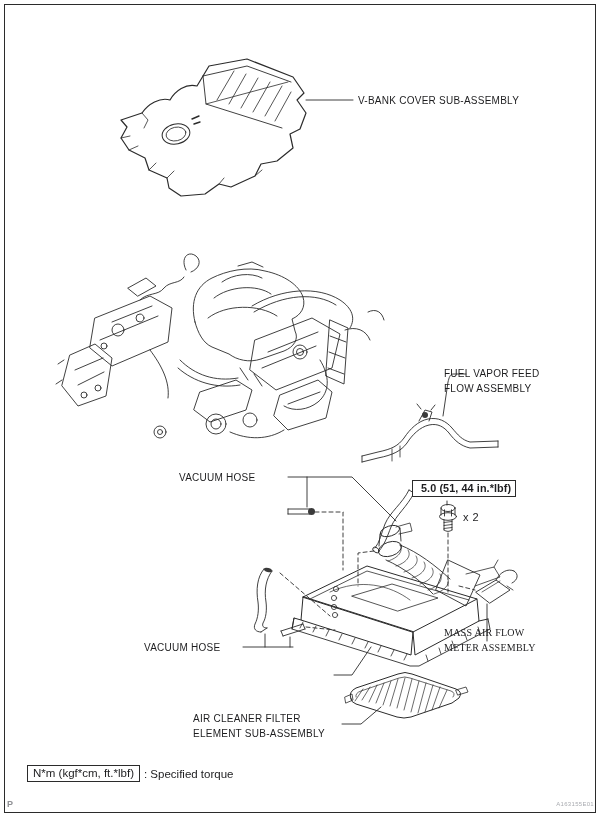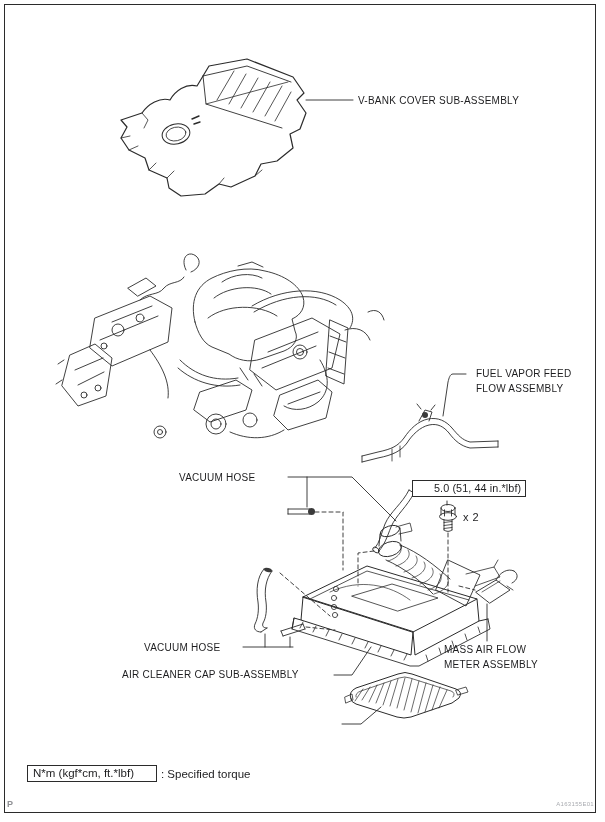--- a/index.html
+++ b/index.html
@@ -12,27 +12,27 @@
     border:1px solid #2b2b2b;box-sizing:border-box;
   }
   svg{position:absolute;left:0;top:0;}
   .lbl{
     position:absolute;font-size:10px;line-height:15px;letter-spacing:0.25px;
     color:#1d1d1f;white-space:nowrap;
   }
   .lbl span{display:block;}
   .torque-box{
     position:absolute;left:412px;top:480px;border:1.3px solid #2b2b2b;
-    padding:1px 4px 2px 21px;font-size:10.8px;font-weight:normal;letter-spacing:0.1px;
+    padding:1px 4px 2px 8px;font-size:10.8px;font-weight:bold;letter-spacing:0.1px;
     background:#fff;white-space:nowrap;
   }
   .x2{position:absolute;left:463px;top:511px;font-size:11px;letter-spacing:0.5px;}
   .legend{position:absolute;left:27px;top:765px;display:flex;align-items:center;font-size:11.5px;}
   .legend .unit-box{
-    border:1.2px solid #2b2b2b;padding:1px 22px 2px 5px;margin-right:4px;white-space:nowrap;
+    border:1.2px solid #2b2b2b;padding:1px 5px 2px 5px;margin-right:4px;white-space:nowrap;
   }
   .page-letter{position:absolute;left:7px;top:799px;font-size:9px;color:#8f9094;font-weight:bold;}
   .doc-code{position:absolute;right:11px;top:801px;font-size:6px;color:#a9abb0;letter-spacing:0.3px;}
 </style>
 </head>
 <body>
 
 <div class="page">
 
   <div class="frame"></div>
@@ -211,40 +211,43 @@
       <path d="M374,551 L358,553 L358,586"></path>
       <path d="M448,533 L448,592"></path>
       <path d="M459,586 L475,590"></path>
       <path d="M280,573 L330,616"></path>
       <path d="M306,627 L335,630"></path>
     </g>
   </svg>
 
   <div class="lbl" style="left:358px;top:93px;">V-BANK COVER SUB-ASSEMBLY</div>
 
-  <div class="lbl" style="left:476px;top:366px;">
+  <div class="lbl" style="left:444px;top:366px;">
     <span>FUEL VAPOR FEED</span>
     <span>FLOW ASSEMBLY</span>
   </div>
 
   <div class="lbl" style="left:179px;top:470px;">VACUUM HOSE</div>
 
   <div class="torque-box">5.0 (51, 44 in.*lbf)</div>
 
   <div class="x2">x 2</div>
 
   <div class="lbl" style="left:144px;top:640px;">VACUUM HOSE</div>
 
-  <div class="lbl" style="left:122px;top:667px;">AIR CLEANER CAP SUB-ASSEMBLY</div>
-
-  <div class="lbl" style="left:444px;top:642px;">
+
+  <div class="lbl" style="left:444px;top:625px;font-family:Liberation Serif, serif;">
     <span>MASS AIR FLOW</span>
     <span>METER ASSEMBLY</span>
   </div>
 
+  <div class="lbl" style="left:193px;top:711px;">
+    <span>AIR CLEANER FILTER</span>
+    <span>ELEMENT SUB-ASSEMBLY</span>
+  </div>
 
   <div class="legend">
     <span class="unit-box">N*m (kgf*cm, ft.*lbf)</span>
     <span>: Specified torque</span>
   </div>
 
   <div class="page-letter">P</div>
 
   <div class="doc-code">A163155E01</div>
 

